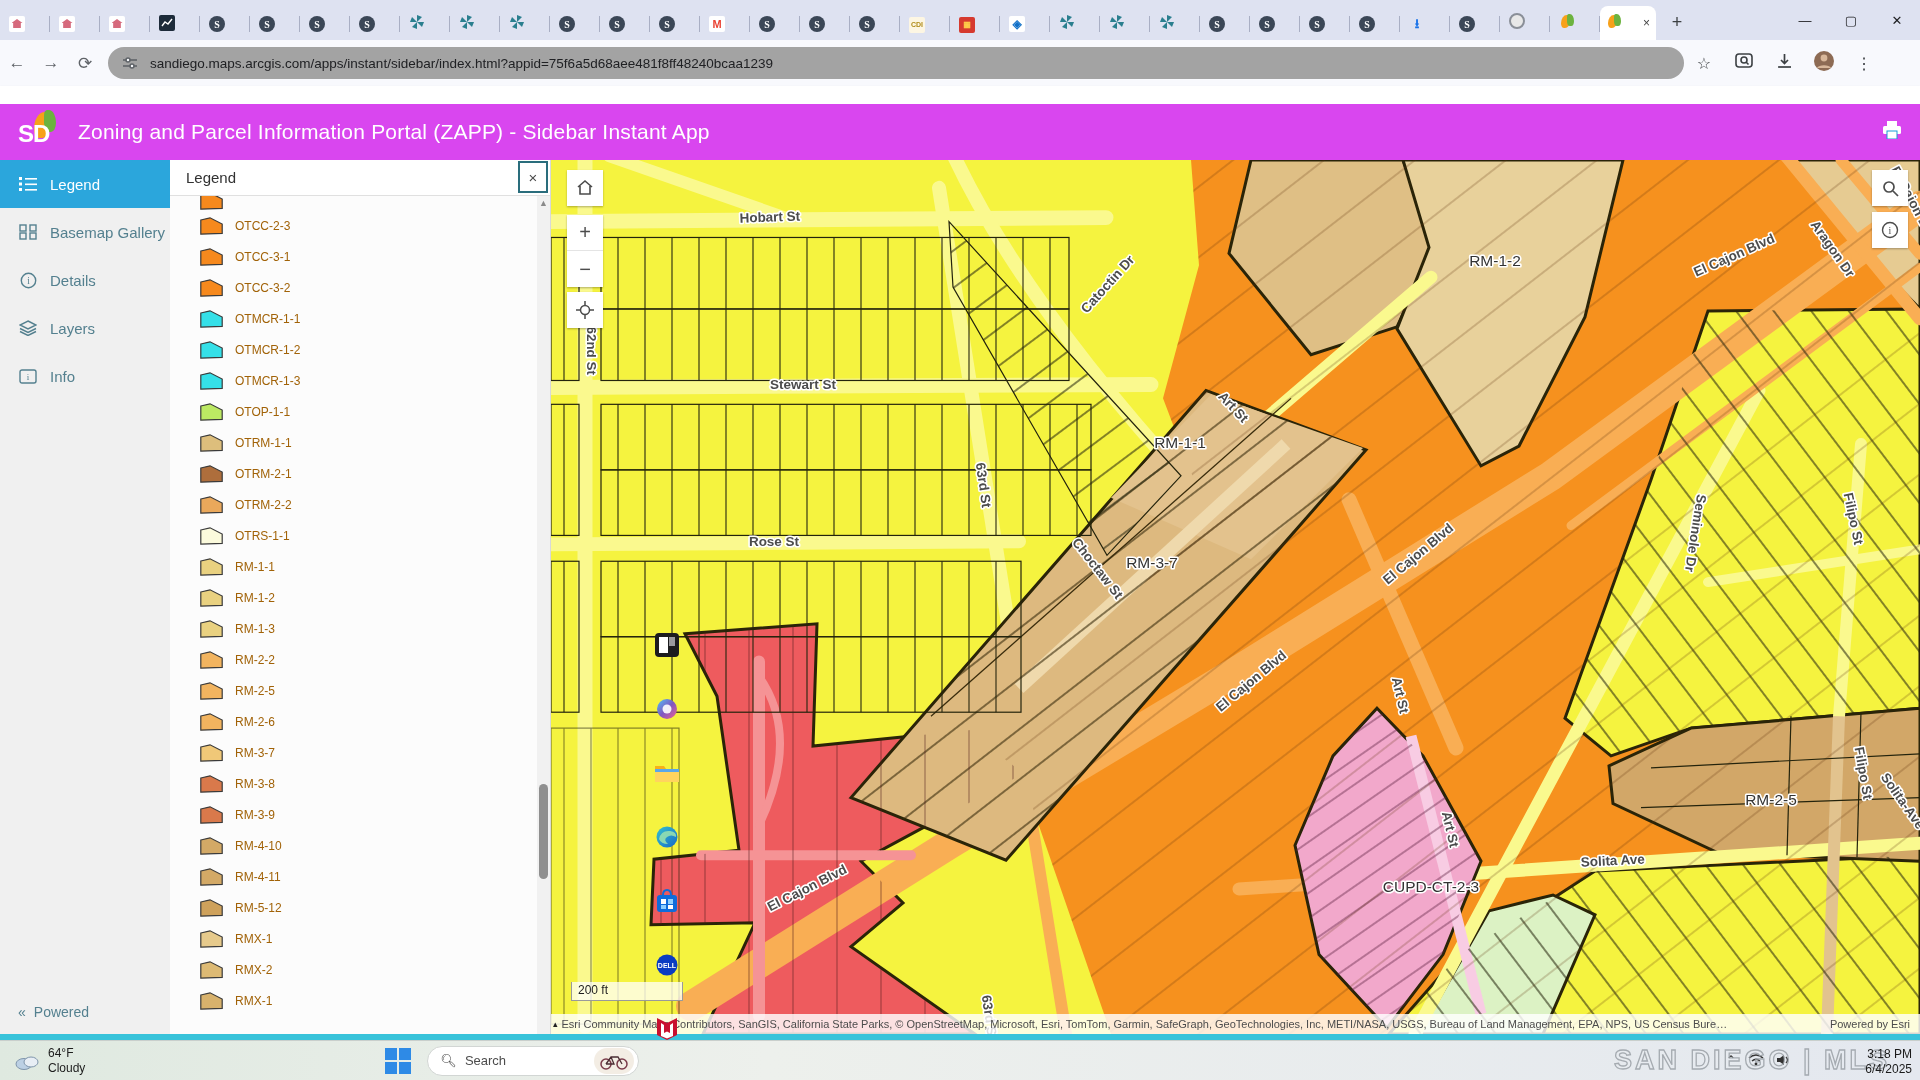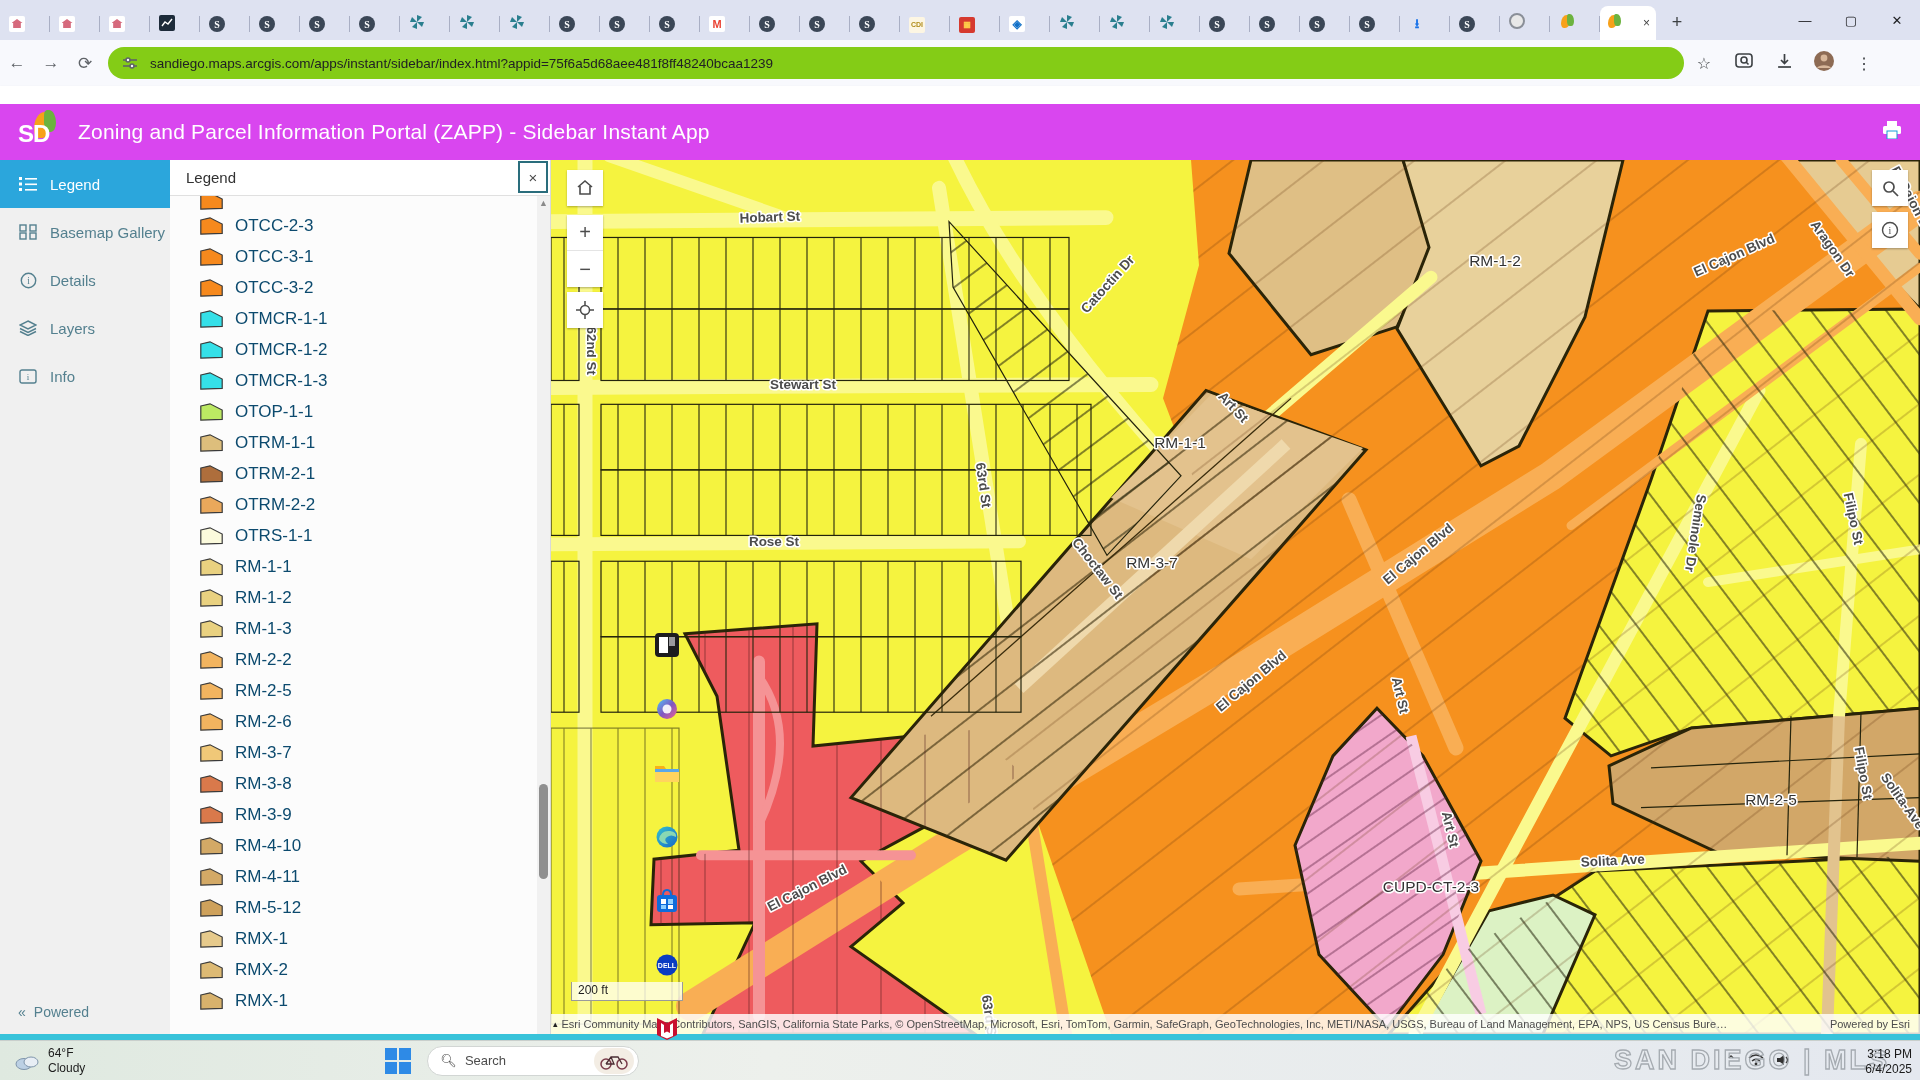--- a/index.html
+++ b/index.html
@@ -31,21 +31,21 @@
   .fav-dl     { background:transparent; color:#1a73e8; font-size:13px; font-weight:bold; }
   .fav-seal   { background:#e8e8e8; border:2px solid #8a8f98; border-radius:50%; }
   .fav-flame  { background:transparent; }
   .flameicon { position:relative; width:14px; height:15px; }
   .flameicon:before { content:""; position:absolute; left:1px; top:1px; width:9px; height:13px; background:#f7a11a; border-radius:70% 30% 60% 40%; }
   .flameicon:after  { content:""; position:absolute; left:7px; top:0; width:7px; height:12px; background:#6cb33f; border-radius:30% 70% 50% 50%; }
 
   
   #toolbar { position:absolute; left:0; top:40px; width:1920px; height:46px; background:#f8f9fd; display:flex; align-items:center; }
   .navic { color:#5f6368; font-size:17px; width:34px; text-align:center; }
-  #urlpill { height:32px; width:1576px; background:#84cc16; border-radius:16px; margin-left:6px; display:flex; align-items:center; padding:0 14px; }
+  #urlpill { height:32px; width:1576px; background:#a3a3a3; border-radius:16px; margin-left:6px; display:flex; align-items:center; padding:0 14px; }
   #urlpill svg { flex:none; }
   #urltext { font-size:13.5px; color:#202124; margin-left:12px; white-space:nowrap; overflow:hidden; }
   .rightic { color:#3c4043; width:40px; text-align:center; flex:none; }
   #band { position:absolute; left:0; top:86px; width:1920px; height:18px; background:#ffffff; box-shadow:0 1px 2px rgba(0,0,0,.12); }
 
   
   #appheader { position:absolute; left:0; top:104px; width:1920px; height:56px; background:#d946ef; display:flex; align-items:center; }
   #sdlogo { position:relative; width:44px; height:44px; margin-left:16px; flex:none; }
   #sdlogo .petal1 { position:absolute; left:18px; top:2px; width:16px; height:26px; background:#f7a11a; border-radius:80% 20% 60% 40%; }
   #sdlogo .petal2 { position:absolute; left:28px; top:0; width:12px; height:22px; background:#6cb33f; border-radius:30% 70% 50% 50%; }
@@ -62,21 +62,21 @@
   .sb-item.sel { background:#2ba6dc; color:#fff; }
   #collapse { position:absolute; left:18px; bottom:14px; color:#54808f; font-size:14px; display:flex; align-items:center; gap:8px; }
 
   #legendpanel { width:381px; height:100%; background:#fcfcfc; position:relative; flex:none; border-right:1px solid #d8d8d8; }
   #lp-head { height:36px; background:#fff; border-bottom:1px solid #e0e0e0; display:flex; align-items:center; }
   #lp-title { font-size:15px; color:#323232; margin-left:16px; }
   #lp-close { position:absolute; right:2px; top:1px; width:30px; height:32px; border:2px solid #2a6d7c; background:#fff; color:#4c4c4c; font-size:15px; display:flex; align-items:center; justify-content:center; }
   #lp-rows { position:absolute; top:36px; bottom:0; left:0; right:13px; overflow:hidden; }
   .lrow { height:31px; display:flex; align-items:center; padding-left:30px; }
   .lrow svg { flex:none; }
-  .lrow .ltxt { font-size:17px; color:#0c4a6e; margin-left:12px;text-align:center; }
+  .lrow .ltxt { font-size:12px; color:#a16207; margin-left:12px;text-align:center; }
   #lp-scroll { position:absolute; right:0; top:36px; bottom:0; width:13px; background:#f1f1f1; }
   #lp-up { position:absolute; top:2px; left:2px; color:#8a8a8a; font-size:9px; }
   #lp-thumb { position:absolute; top:588px; left:2px; width:9px; height:95px; background:#8f8f8f; border-radius:5px; }
 
   #mapwrap { position:relative; width:1369px; height:874px; flex:none; overflow:hidden; }
   #mapsvg { position:absolute; left:0; top:0; }
   .mapbtn { position:absolute; width:36px; height:36px; background:#fff; box-shadow:0 1px 2px rgba(0,0,0,.3); color:#4c4c4c; display:flex; align-items:center; justify-content:center; font-size:18px; }
   #zoomgroup { position:absolute; left:16px; top:55px; width:36px; background:#fff; box-shadow:0 1px 2px rgba(0,0,0,.3); }
   #zoomgroup div { height:36px; display:flex; align-items:center; justify-content:center; font-size:20px; color:#4c4c4c; }
   #zoomgroup div:first-child { border-bottom:1px solid #e4e4e4; }

